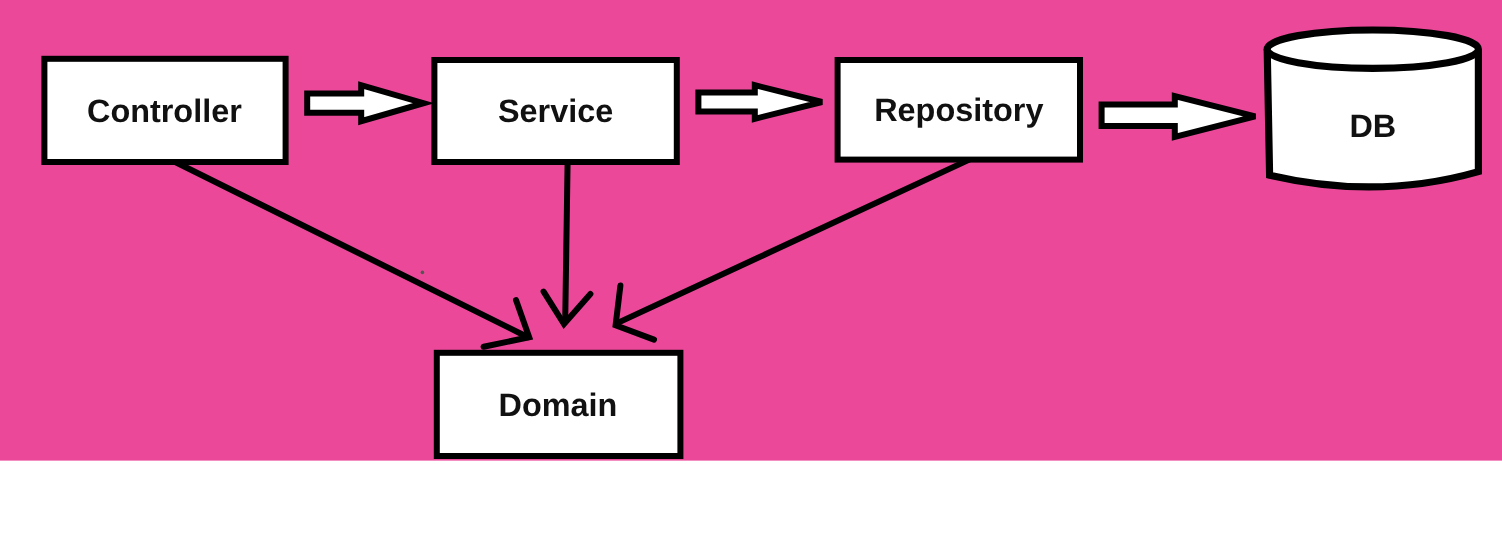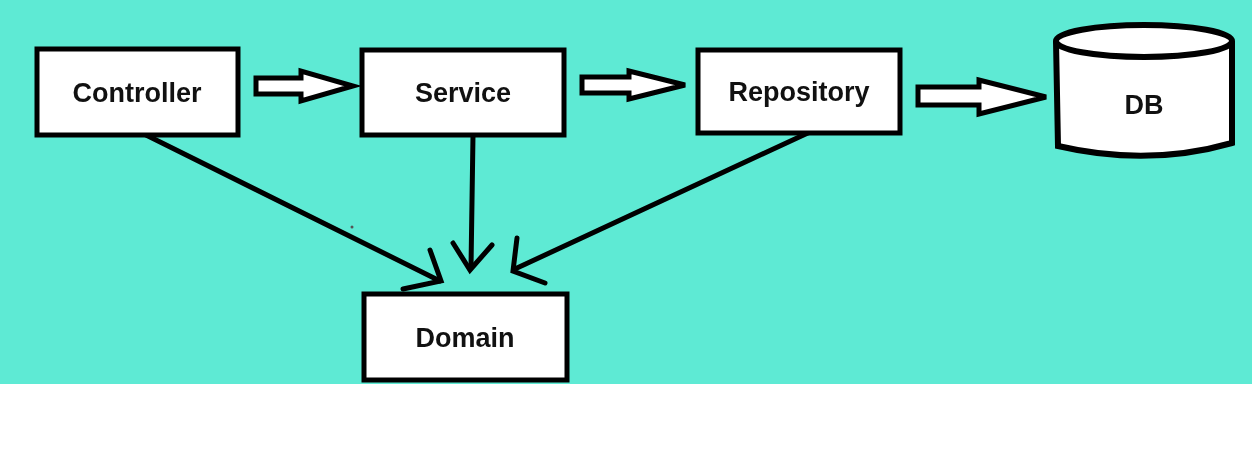--- a/index.html
+++ b/index.html
@@ -4,21 +4,21 @@
 <style>
   html, body {
     margin: 0;
     padding: 0;
     background: #ffffff;
   }
   .canvas {
     position: relative;
     width: 1252px;
     height: 384px;
-    background: #5eead4;
+    background: #ec4899;
     overflow: hidden;
     font-family: "Liberation Sans", sans-serif;
     text-align: right;
   }
   svg {
     display: block;
     width: 1252px;
     height: 460px;
   }
   .node-box {

